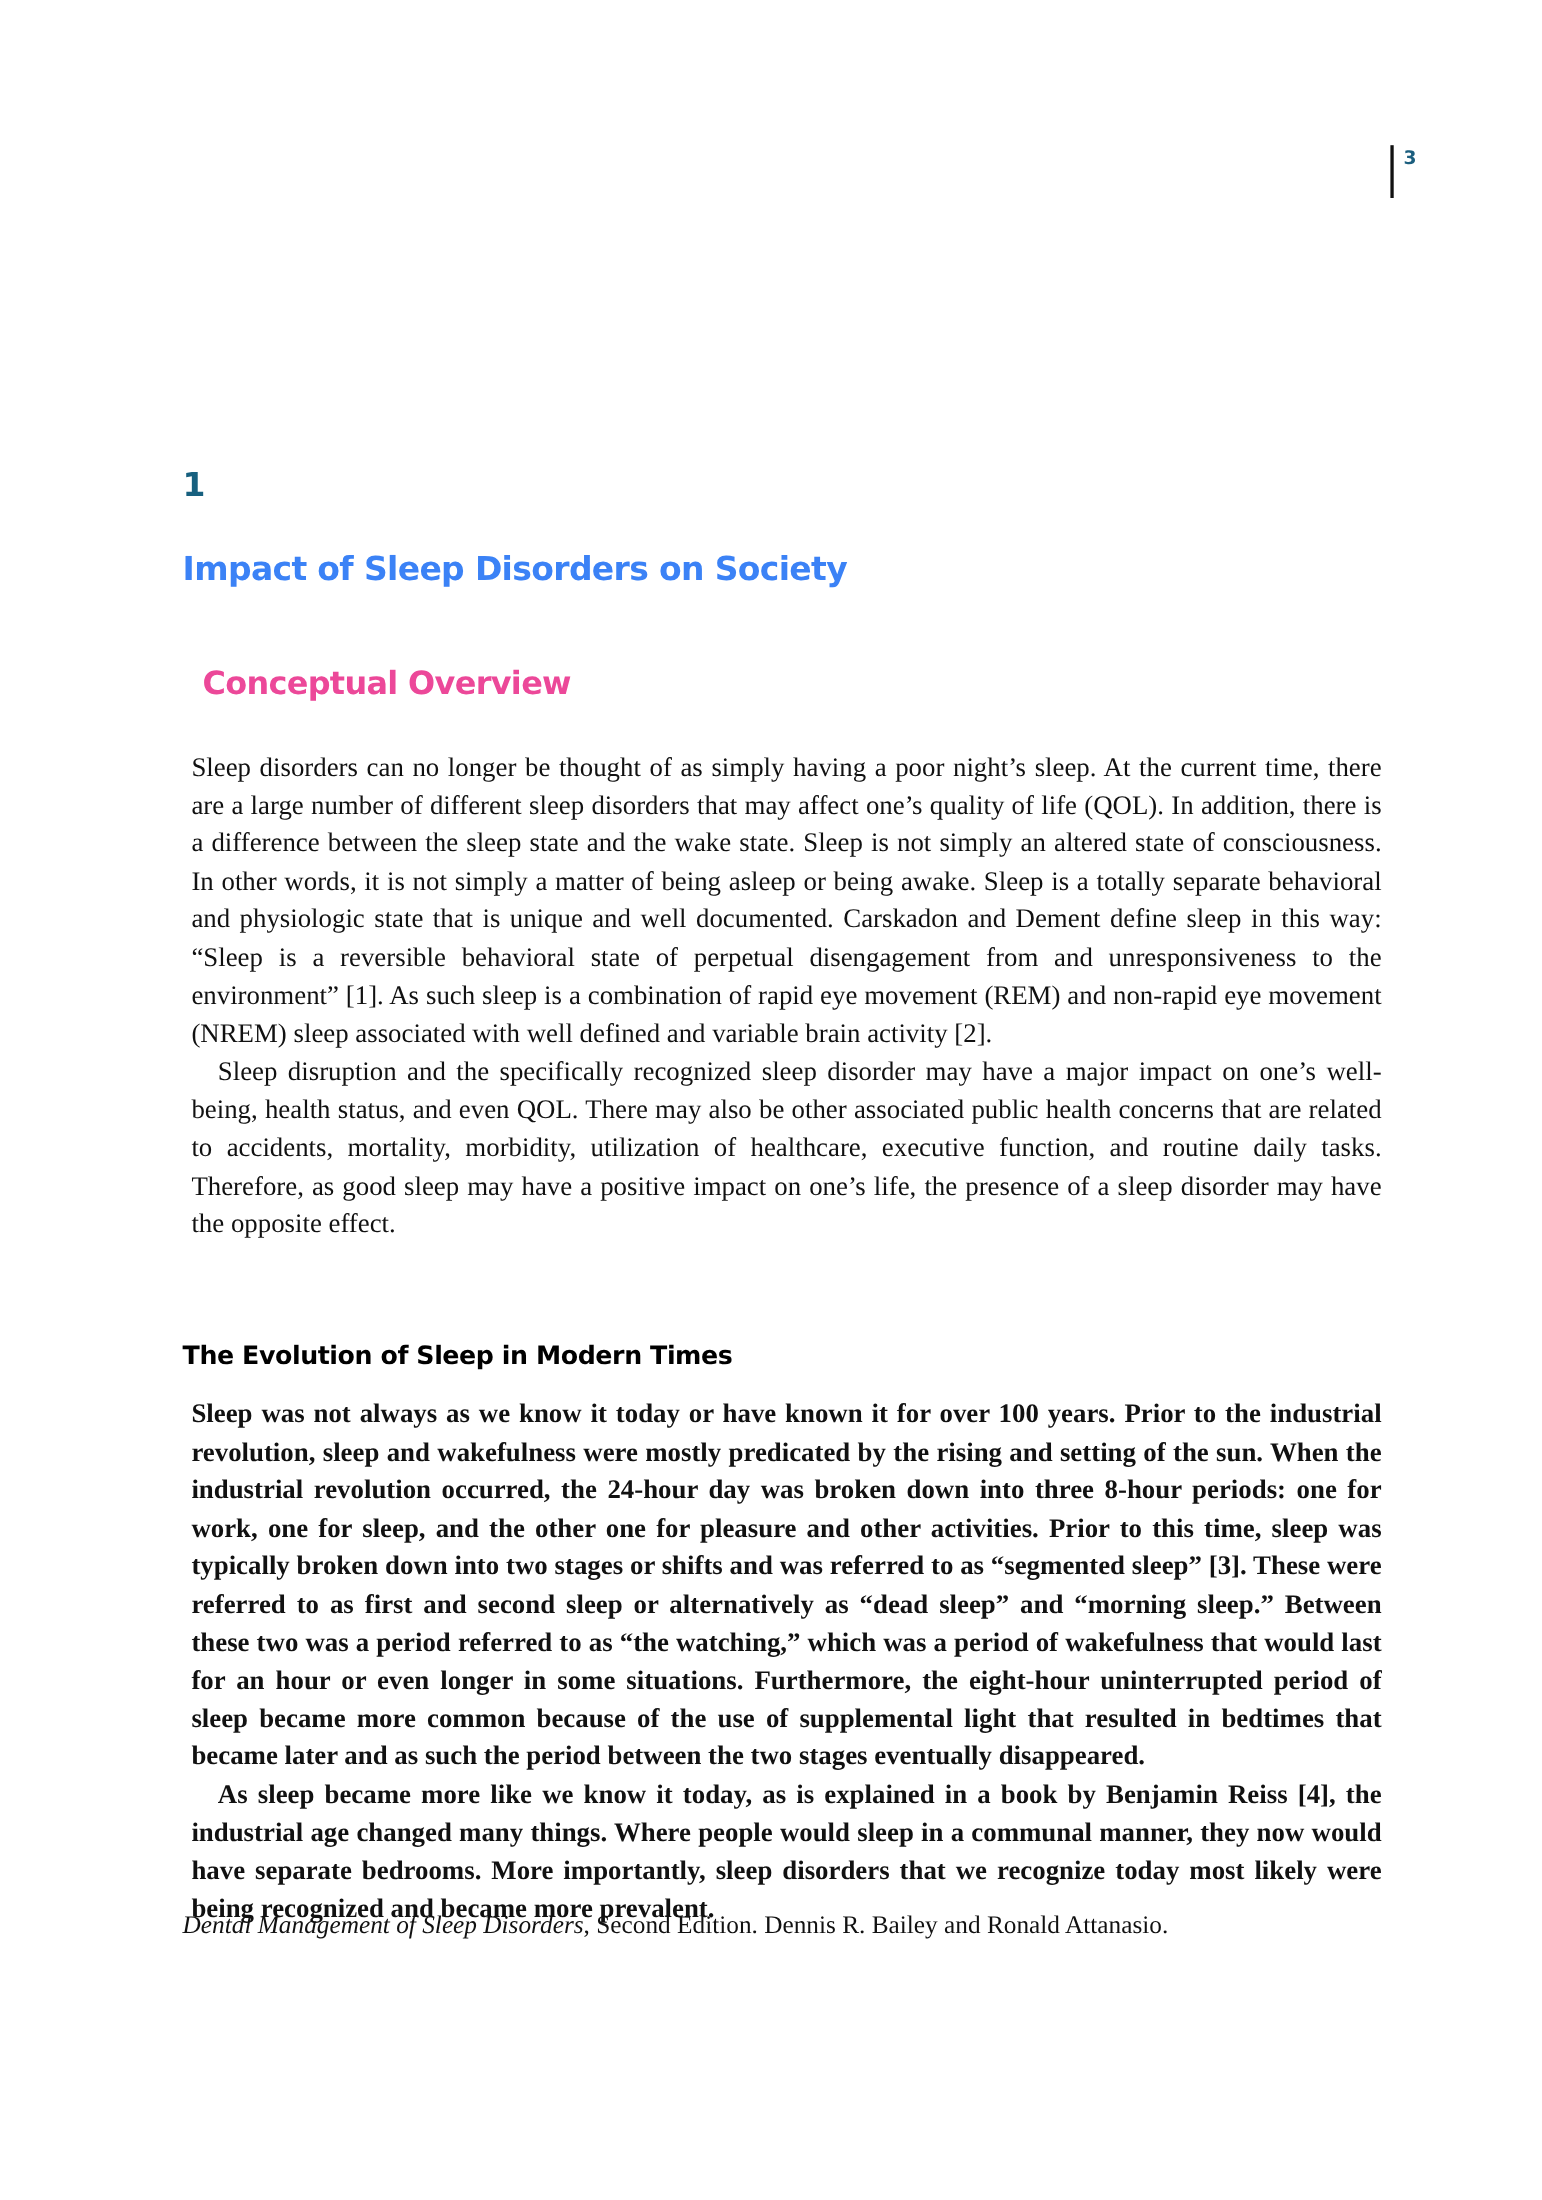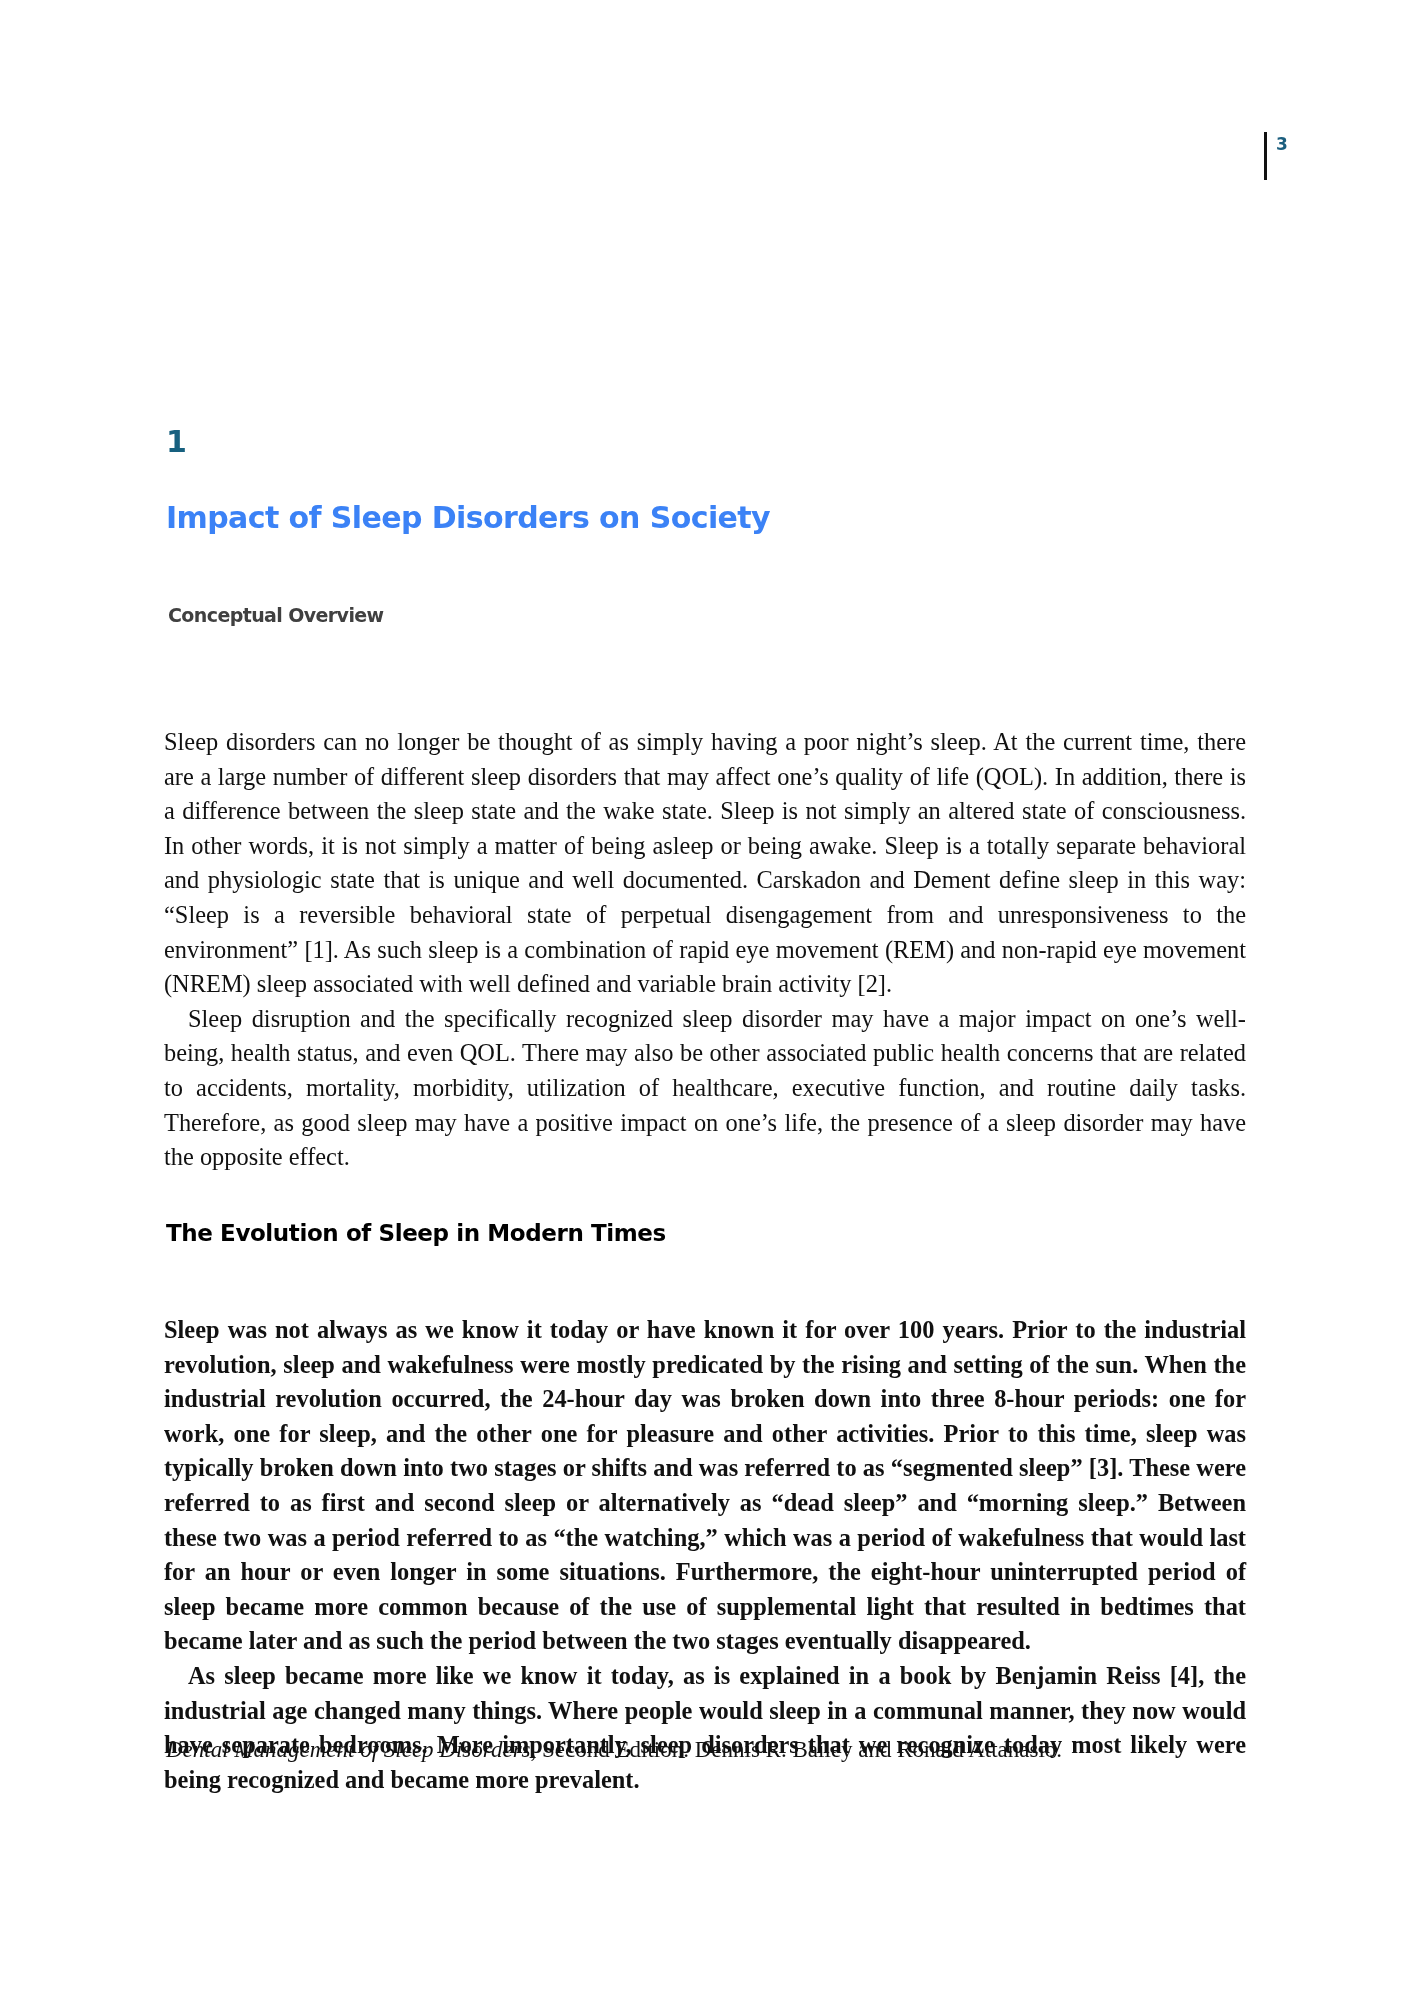--- a/index.html
+++ b/index.html
@@ -1,23 +1,23 @@
 <!DOCTYPE html>
 <html><head>
 <meta charset="utf-8">
 <style>
   html, body { margin: 0; padding: 0; background: #ffffff; }
   body { width: 1402px; height: 2000px; position: relative; overflow: hidden; font-family: "Liberation Serif", serif; color: #111; }
   .page-num-rule { position: absolute; left: 1264px; top: 132px; width: 3px; height: 48px; background: #111; }
   .page-num { position: absolute; left: 1276px; top: 134px; font-family: "DejaVu Sans", sans-serif; font-weight: bold; font-size: 17px; color: #1b5e7e; }
   .chapter-num { position: absolute; left: 166px; top: 424px; font-family: "DejaVu Sans", sans-serif; font-size: 30px; color: #17607f; font-weight: 600; }
   .chapter-title { position: absolute; left: 166px; top: 500px; font-family: "DejaVu Sans", sans-serif; font-size: 30px; font-weight: bold; color: #3b82f6; letter-spacing: -0.6px; }
-  .h-section { position: absolute; left: 168px; top: 604px; font-family: "DejaVu Sans", sans-serif; font-size: 19px; font-weight: bold; color: #404040; letter-spacing: -0.6px; }
+  .h-section { position: absolute; left: 184px; top: 604px; font-family: "DejaVu Sans", sans-serif; font-size: 29px; font-weight: bold; color: #ec4899; letter-spacing: -0.6px; }
   .h-sub { position: absolute; left: 166px; top: 1220px; font-family: "DejaVu Sans", sans-serif; font-size: 23px; font-weight: bold; color: #000000; letter-spacing: -0.4px; }
-  .body-block { position: absolute; left: 164px; width: 1082px; font-size: 24.4px; line-height: 34.6px; text-align: justify; hyphens: manual; margin-top: 44px; }
+  .body-block { position: absolute; left: 174px; width: 1082px; font-size: 24.4px; line-height: 34.6px; text-align: justify; hyphens: manual; }
   .body-block p { margin: 0; }
   .body-block p.indent { text-indent: 24px; }
   #block1 { top: 681px; }
   #block2 { top: 1269px; font-weight: bold; }
   .footer { position: absolute; left: 166px; top: 1736px; font-size: 23px; line-height: 28px; color: #111; }
   .footer i { font-style: italic; }
 </style>
 </head>
 <body>
 

